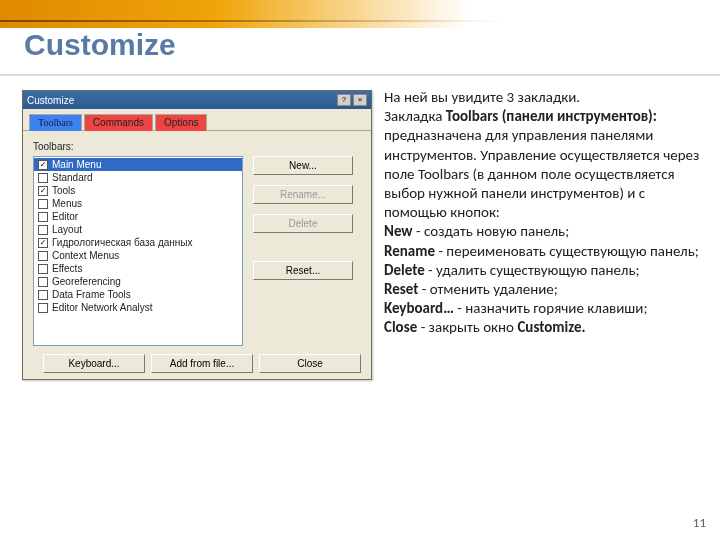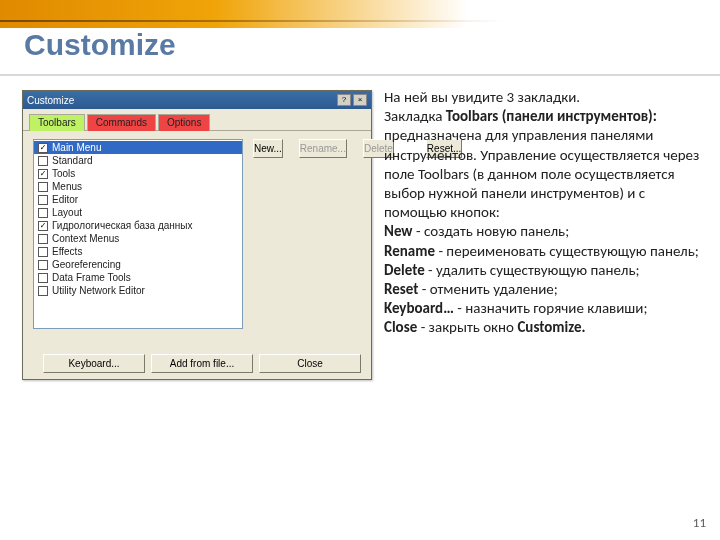--- a/index.html
+++ b/index.html
@@ -31,33 +31,33 @@
   }
   .titlebar {
     height: 18px; background: linear-gradient(#3a6ea5,#2c5a90);
     color: #fff; display: flex; align-items: center; padding: 0 4px;
     justify-content: space-between; font-size: 10px;
   }
   .titlebar .tbuttons { display: flex; gap: 2px; }
   .tbtn { width: 14px; height: 12px; background: #d4d0c8; border: 1px solid #888; font-size: 8px; line-height: 9px; text-align: center; color: #000; }
   .tabs { display: flex; gap: 2px; padding: 4px 6px 0 6px; border-bottom: 1px solid #aca899; }
   .tab { padding: 2px 8px 3px 8px; border: 1px solid #aca899; border-bottom: none; background: #ef4444; font-size: 10px; position: relative; top: 1px; }
-  .tab.active { background: #bef264; }
+  .tab.active { background: #3b82f6; font-family: Liberation Serif, serif; }
   .body-area { padding: 8px 10px 8px 10px; }
   .lbl { font-size: 10px; margin: 2px 0 4px 0; }
   .columns { display: flex; gap: 10px; }
   .listbox {
     width: 210px; height: 190px; background: #fff; border: 1px solid #7f9db9;
     overflow: hidden; padding: 1px 0;
   }
   .row { display: flex; align-items: center; gap: 4px; padding: 1px 4px; font-size: 10px; }
   .row.sel { background: #316ac5; color: #fff; }
   .cb { width: 10px; height: 10px; border: 1px solid #555; background: #fff; display: inline-flex; align-items: center; justify-content: center; font-size: 8px; color: #000; flex: 0 0 10px; }
   .listbox-wrap { position: relative; }
-  .rbuttons { display: flex; flex-direction: row; gap: 16px; width: 100px; }
+  .rbuttons { display: flex; flex-direction: column; gap: 10px; width: 100px; }
   .wbtn {
     height: 19px; background: #ece9d8; border: 1px solid #7a7a68;
     border-top-color: #fff; border-left-color: #fff; font-size: 10px;
     display: flex; align-items: center; justify-content: center; color: #000;
   }
   .wbtn.disabled { color: #999; }
   .spacer { height: 8px; }
   .bottom-bar { position: absolute; bottom: 6px; right: 10px; display: flex; gap: 6px; }
   .bottom-bar .wbtn { width: 102px; }
 
@@ -86,20 +86,21 @@
       <div class="tbtn">?</div>
       <div class="tbtn">×</div>
     </div>
   </div>
   <div class="tabs">
     <div class="tab active">Toolbars</div>
     <div class="tab">Commands</div>
     <div class="tab">Options</div>
   </div>
   <div class="body-area">
+    <div class="lbl">Toolbars:</div>
     <div class="columns">
       <div class="listbox-wrap">
         <div class="listbox" id="listbox">
             <div class="row sel">
               <span class="cb" style="background: rgb(255, 255, 255);">✓</span>
               <span>Main Menu</span>
             </div>
             <div class="row">
               <span class="cb"></span>
               <span>Standard</span>
@@ -135,21 +136,21 @@
             <div class="row">
               <span class="cb"></span>
               <span>Georeferencing</span>
             </div>
             <div class="row">
               <span class="cb"></span>
               <span>Data Frame Tools</span>
             </div>
             <div class="row">
               <span class="cb"></span>
-              <span>Utility Network Editor</span>
+              <span>Editor Network Analyst</span>
             </div>
           </div>
       </div>
       <div class="rbuttons">
         <div class="wbtn">New...</div>
         <div class="wbtn disabled">Rename...</div>
         <div class="wbtn disabled">Delete</div>
         <div class="spacer"></div>
         <div class="wbtn">Reset...</div>
       </div>

